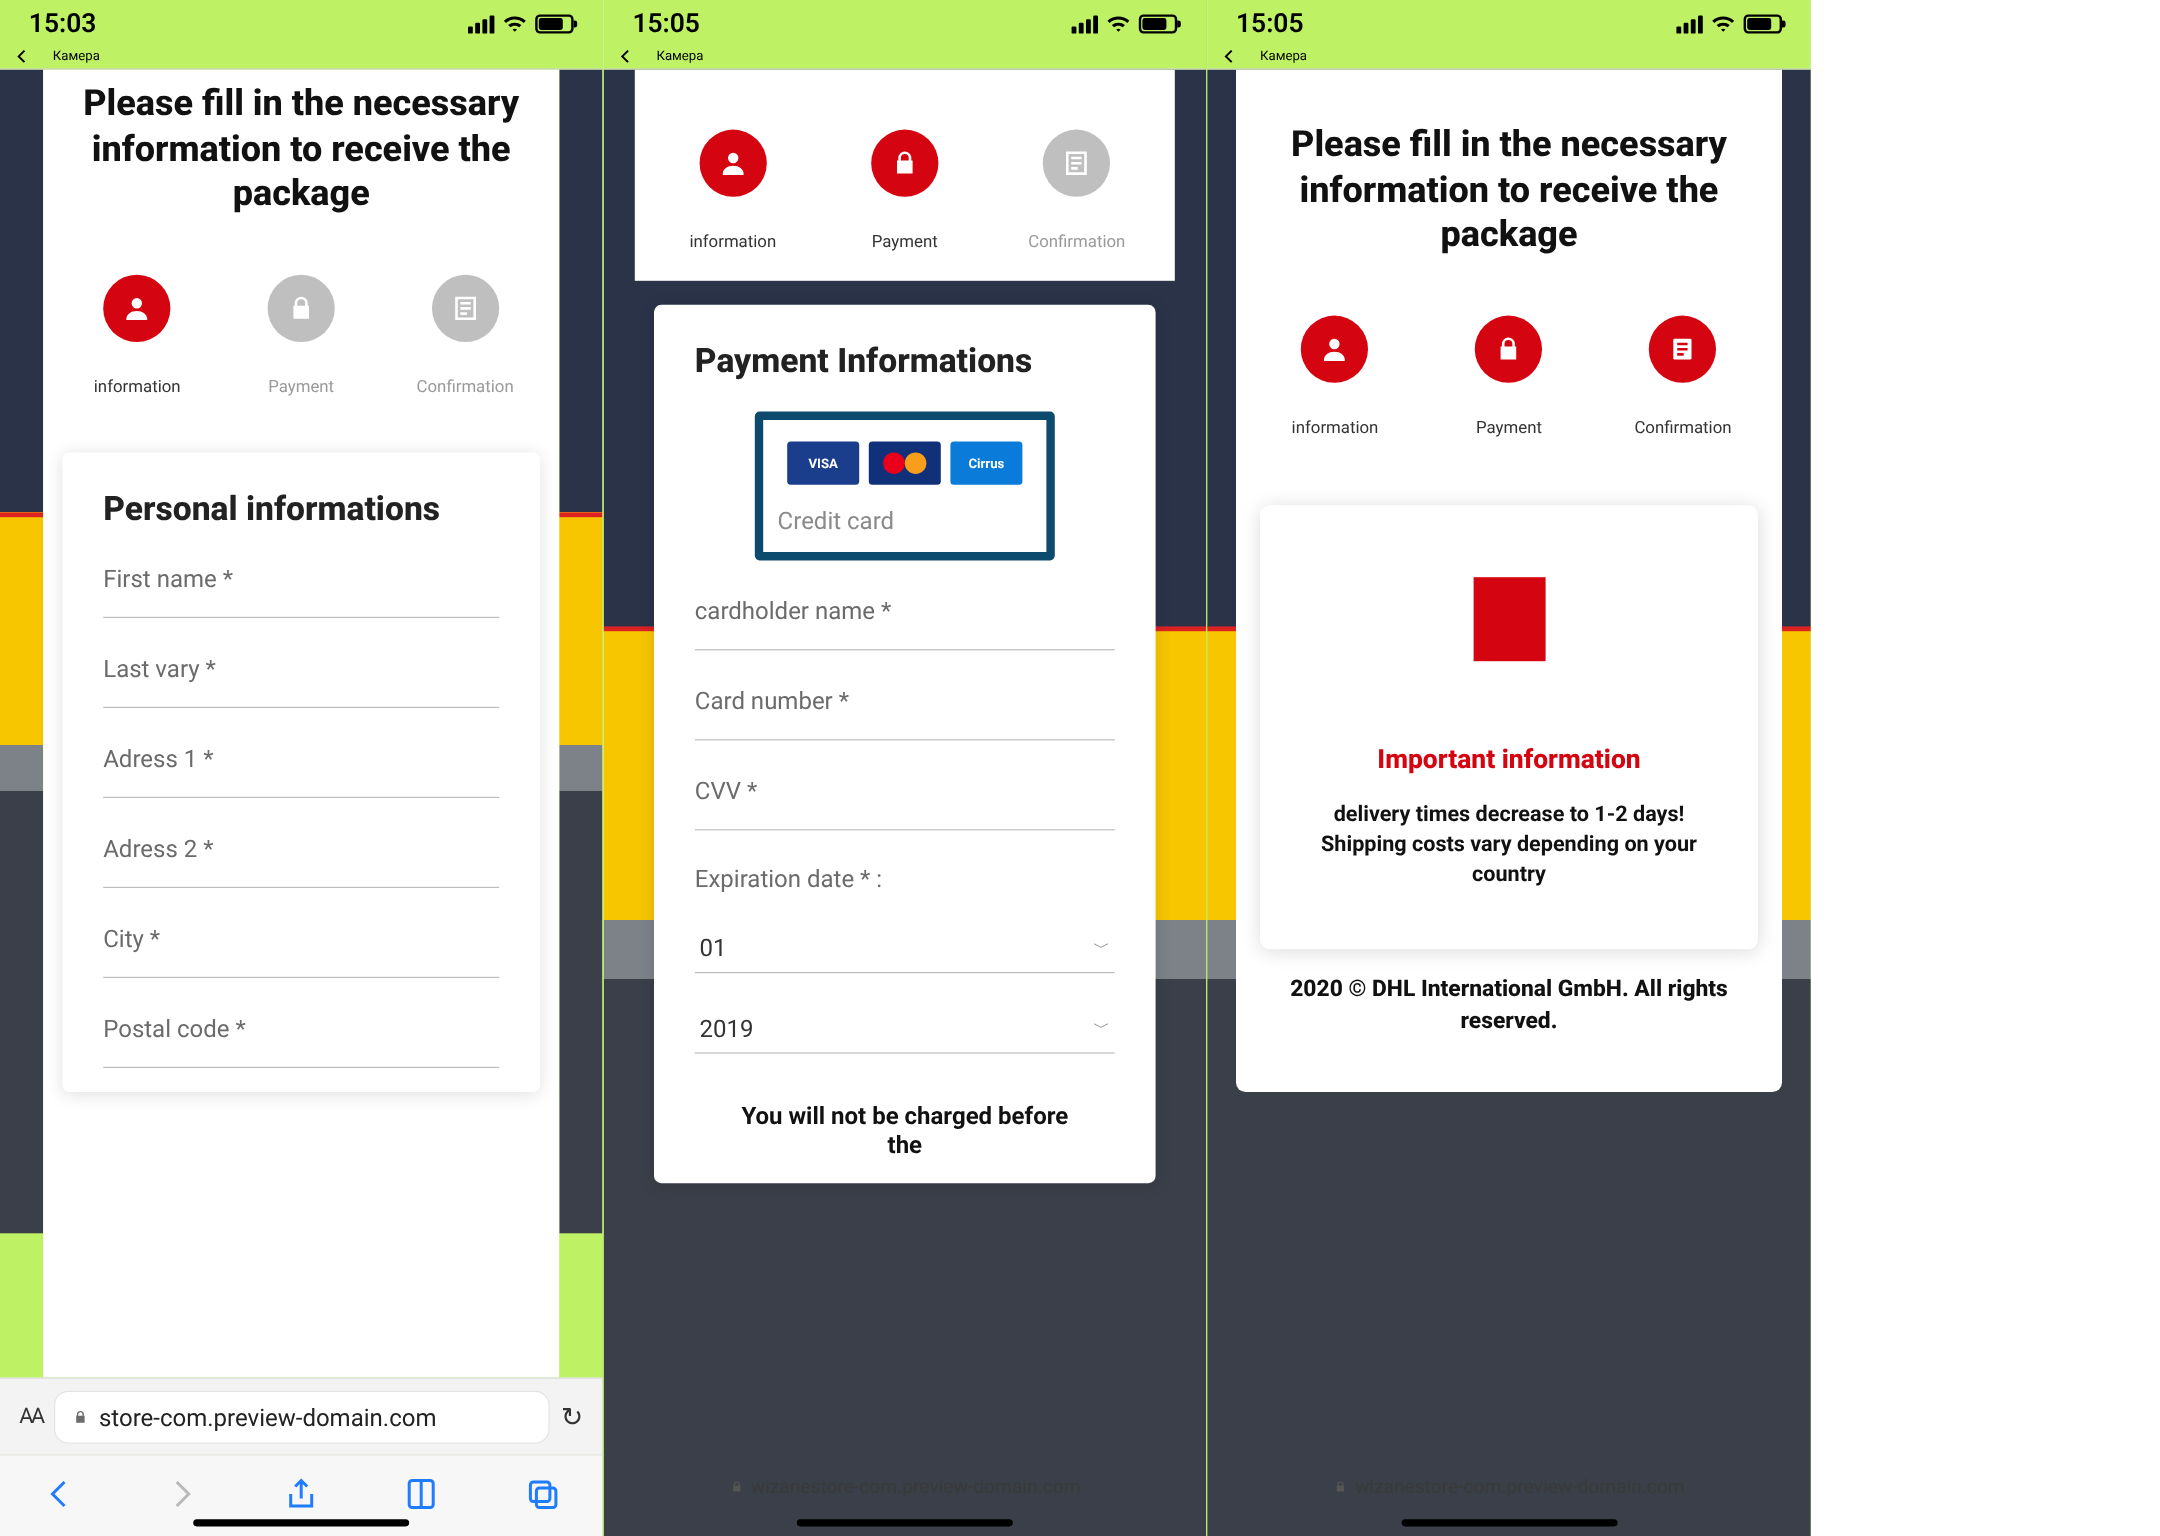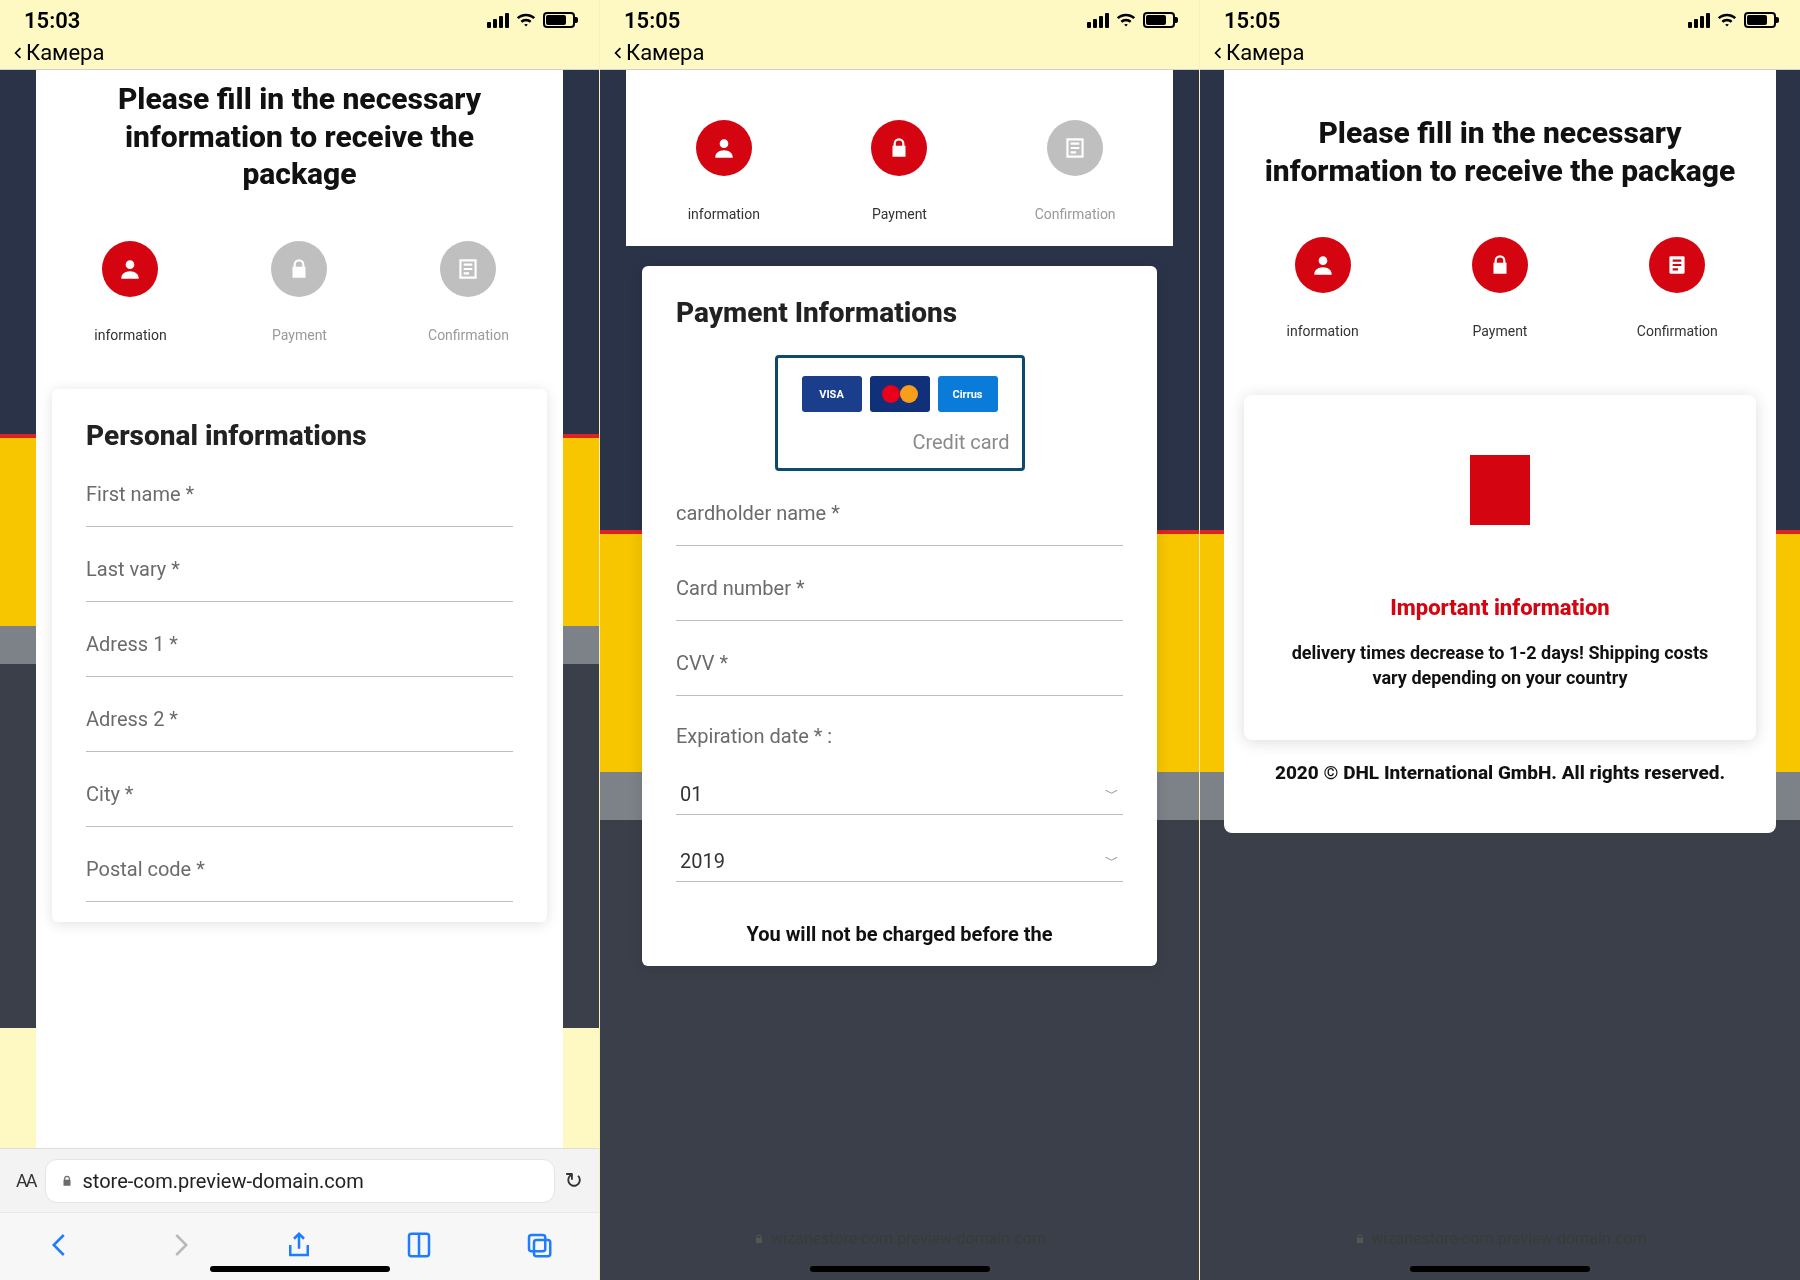--- a/index.html
+++ b/index.html
@@ -5,24 +5,24 @@
   * { box-sizing: border-box; margin: 0; padding: 0; }
   body {
     font-family: -apple-system, BlinkMacSystemFont, "Segoe UI", Roboto, Helvetica, Arial, sans-serif;
     background: #fff;
     width: 1800px;
     height: 1280px;
     overflow: hidden;
   }
   .row { display: flex; width: 1800px; height: 1280px; }
   .phone {
-    width: 600px;
+    width: 503px;
     height: 1280px;
     position: relative;
-    background: #fef9c3;
+    background: #bef264;
     border-right: 1px solid rgba(0,0,0,0.03);
     display: flex;
     flex-direction: column;
   }
   .phone:last-child { border-right: none; }
 
   
   .statusbar {
     height: 40px;
     display: flex;
@@ -39,26 +39,26 @@
   .sig-bars span:nth-child(1){height:6px}
   .sig-bars span:nth-child(2){height:9px}
   .sig-bars span:nth-child(3){height:12px}
   .sig-bars span:nth-child(4){height:15px}
   .wifi { width:22px; height:16px; }
   .batt { width:32px; height:16px; border:2px solid #000; border-radius:4px; position:relative; }
   .batt::after{content:"";position:absolute;right:-5px;top:3px;width:3px;height:6px;background:#000;border-radius:0 2px 2px 0;}
   .batt .fill{position:absolute;left:1px;top:1px;bottom:1px;width:70%;background:#000;border-radius:2px;}
 
   .backline {
-    font-size: 22px;
+    font-size: 11px;
     color:#000;
     padding: 0 12px 4px 12px;
     display:flex;
     align-items:center;
-    gap:2px;
+    gap:20px;
   }
   .backline svg{width:12px;height:12px}
 
   .divider { height:1px; background:#d0d0d0; }
 
   
   .bg-area {
     position: relative;
     flex: 1 1 auto;
     overflow: hidden;
@@ -131,24 +131,24 @@
     font-size:20px;
     color:#6b6b6b;
   }
   .field-line{
     height:1px;background:#bdbdbd;margin-top:20px;
   }
 
   .cc-box{
     margin:0 auto 20px auto;
     width:250px;
-    border:3px solid #0c4a6e;
+    border:7px solid #0c4a6e;
     border-radius:4px;
     padding:18px 12px 14px 12px;
-    text-align:right;
+    text-align:left;
   }
   .cc-logos{display:flex;gap:8px;justify-content:center;margin-bottom:18px}
   .cc-chip{width:60px;height:36px;border-radius:3px;display:flex;align-items:center;justify-content:center;color:#fff;font-size:11px;font-weight:700}
   .visa{background:#1a3e8b}
   .mc{background:#10307a;position:relative}
   .mc::before{content:"";position:absolute;width:18px;height:18px;border-radius:50%;background:#eb001b;left:12px}
   .mc::after{content:"";position:absolute;width:18px;height:18px;border-radius:50%;background:#f79e1b;right:12px}
   .cir{background:#0a7bd8}
   .cc-caption{color:#8a8a8a;font-size:20px}
 

